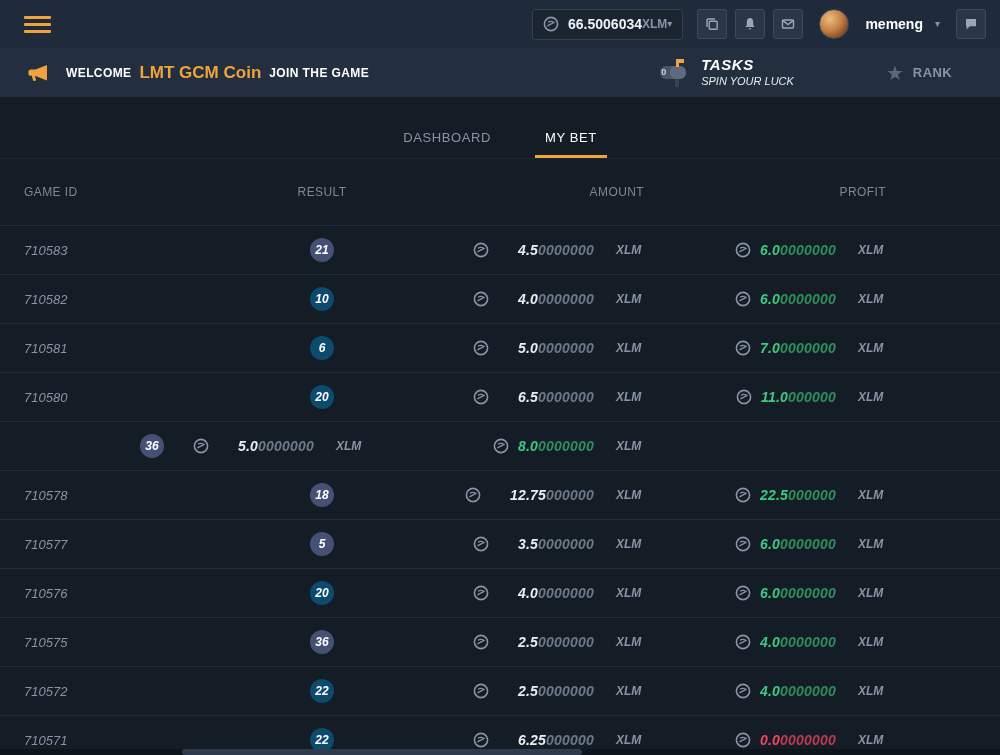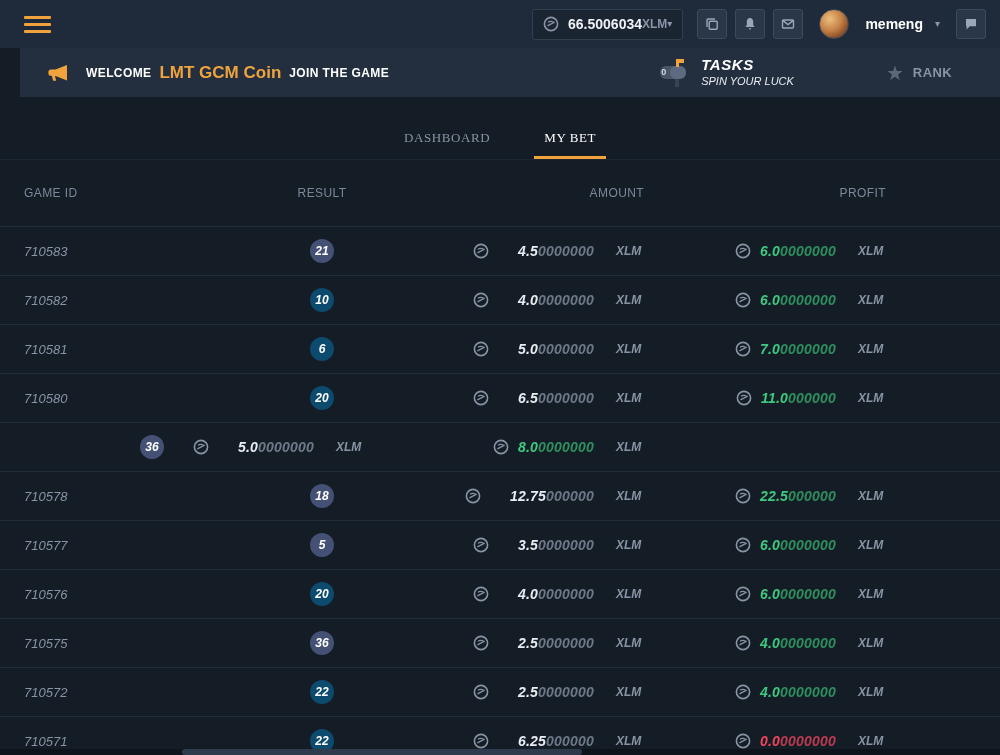--- a/index.html
+++ b/index.html
@@ -26,36 +26,36 @@
     display:flex; align-items:center; justify-content:center; color:#9aa7b8; cursor:pointer;
   }
   .avatar {
     width:30px; height:30px; border-radius:50%; margin-left:8px; cursor:pointer;
     background:radial-gradient(circle at 35% 32%, #ecbf7d 0%, #c58045 45%, #7a4423 80%, #4c2a14 100%);
     border:1px solid #3b4b5f;
   }
   .username { color:#ffffff; font-weight:bold; font-size:14px; margin:0 4px 0 8px; cursor:pointer; }
 
   
-  .welcome { height:49px; background:#232f3f; display:flex; align-items:center; padding:0 48px 0 26px;margin-left:20px; }
+  .welcome { height:49px; background:#232f3f; display:flex; align-items:center; padding:0 48px 0 26px; }
   .mega { margin-right:16px; display:flex; }
   .w-prefix, .w-suffix { color:#ffffff; font-weight:bold; font-size:12px; letter-spacing:.4px; }
   .w-coin { color:#f0a33c; font-weight:bold; font-size:17px; margin:0 8px; }
   .tasks { margin-left:auto; margin-right:92px; display:flex; align-items:center; gap:10px; cursor:pointer; position:relative; }
   .mailbox { position:relative; display:flex; }
   .mail-count { position:absolute; left:6px; top:12px; color:#cfd6e0; font-size:9px; font-weight:bold; }
   .tasks-txt { display:flex; flex-direction:column; line-height:1.25; }
   .tasks-txt .t1 { color:#ffffff; font-weight:bold; font-style:italic; font-size:15px; letter-spacing:.6px; }
   .tasks-txt .t2 { color:#e9edf3; font-style:italic; font-size:11px; }
   .rank { display:flex; align-items:center; gap:9px; cursor:pointer; }
   .star { color:#5c6878; font-size:20px; line-height:1; }
   .rank-label { color:#8a93a5; font-weight:bold; font-size:13px; letter-spacing:.4px; }
 
   
-  .tabs-wrap { padding-top:33px; display:flex; justify-content:center; gap:34px; border-bottom:1px solid #1d2733;font-family:Liberation Serif, serif; }
+  .tabs-wrap { padding-top:33px; display:flex; justify-content:center; gap:34px; border-bottom:1px solid #1d2733; }
   .tab { color:#8a93a5; font-size:13px; letter-spacing:.6px; padding:0 10px 13px; cursor:pointer; }
   .tab.active { color:#ffffff; border-bottom:3px solid #f0a33c; padding-bottom:10px; }
 
   
   .grid { display:grid; grid-template-columns:256px 84px 1fr 242px; padding:0 114px 0 24px; align-items:center; }
   .thead { height:66px; }
   .thead span { color:#7c8799; font-size:12px; letter-spacing:.4px; }
   .h-result { justify-self:center; }
   .h-amount, .h-profit { justify-self:end; }
 

